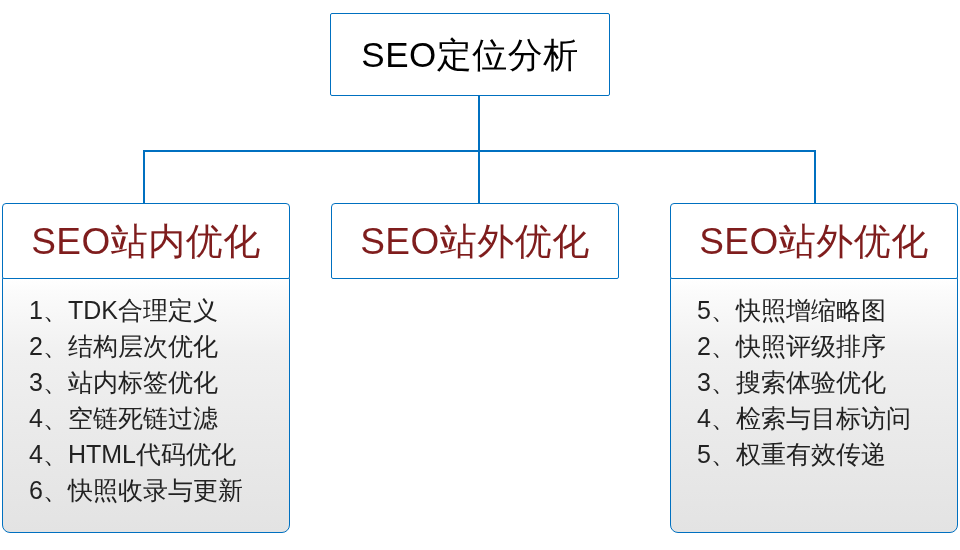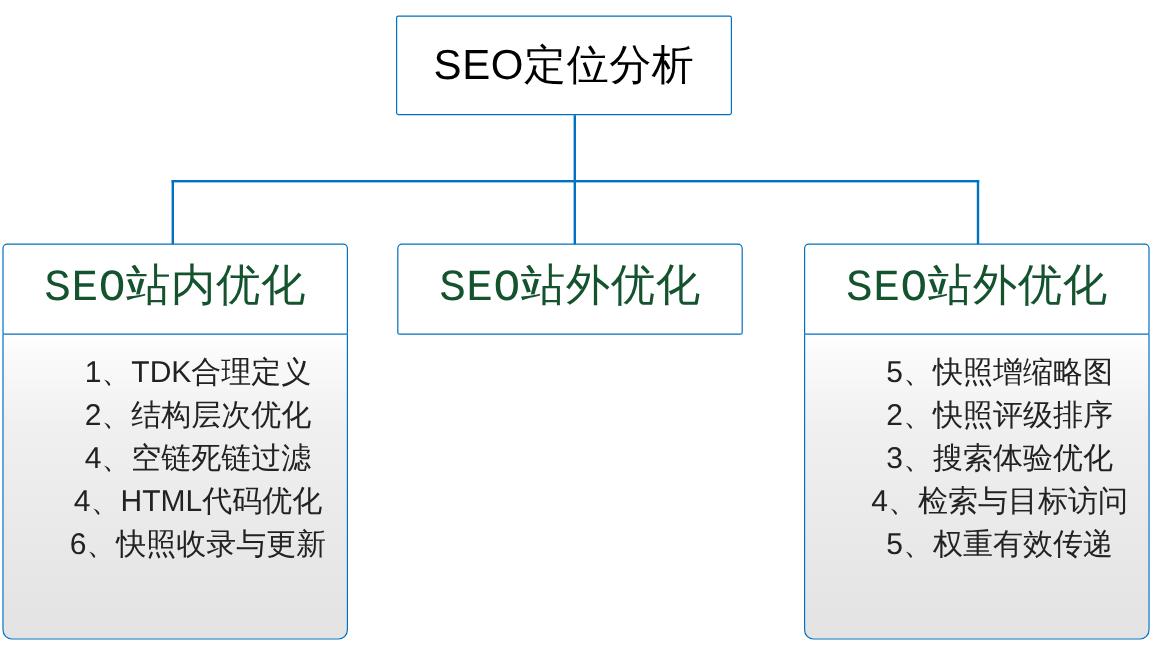--- a/index.html
+++ b/index.html
@@ -9,21 +9,20 @@
   }
   body {
     font-family: "Liberation Sans", "DejaVu Sans", sans-serif;
   }
   #diagram-canvas {
     position: relative;
     width: 960px;
     height: 550px;
     background: #ffffff;
     overflow: hidden;
-    text-align: center;
   }
 
   
   .root-node {
     position: absolute;
     left: 330px;
     top: 13px;
     width: 280px;
     height: 83px;
     box-sizing: border-box;
@@ -75,25 +74,24 @@
     border: 1.6px solid #0070c0;
     border-radius: 4px 4px 2px 2px;
     background: #ffffff;
     display: flex;
     align-items: center;
     justify-content: center;
     z-index: 2;
   }
   .branch-header-label {
     font-size: 37px;
-    color: #14532d;
+    color: #7f1d1d;
     line-height: 1;
     white-space: nowrap;
     letter-spacing: 0.5px;
-    font-family: Liberation Mono, monospace;
   }
 
   .branch-body {
     position: absolute;
     left: 0;
     top: 74px;
     width: 100%;
     height: 256px;
     box-sizing: border-box;
     border: 1.6px solid #0070c0;
@@ -101,21 +99,21 @@
     background: linear-gradient(to bottom, #ffffff 0%, #fbfbfb 6%, #f0f0f0 30%, #eaeaea 60%, #e3e3e3 100%);
     padding: 14px 0 10px 0;
     display: flex;
     flex-direction: column;
     justify-content: flex-start;
     z-index: 1;
   }
   .branch-list {
     list-style: none;
     margin: 0;
-    padding: 0 0 0 38px;
+    padding: 0 0 0 26px;
   }
   .branch-list li {
     font-size: 25px;
     line-height: 36px;
     color: #222222;
     white-space: nowrap;
     letter-spacing: 0px;
   }
 </style>
 </head>
@@ -134,20 +132,21 @@
   <div class="conn conn-v" style="left:814px; top:150px; height:54px;"></div>
 
   <div class="branch branch-1">
     <div class="branch-header">
       <span class="branch-header-label">SEO站内优化</span>
     </div>
     <div class="branch-body">
       <ul class="branch-list">
         <li>1、TDK合理定义</li>
         <li>2、结构层次优化</li>
+        <li>3、站内标签优化</li>
         <li>4、空链死链过滤</li>
         <li>4、HTML代码优化</li>
         <li>6、快照收录与更新</li>
       </ul>
     </div>
   </div>
 
   <div class="branch branch-2">
     <div class="branch-header">
       <span class="branch-header-label">SEO站外优化</span>

